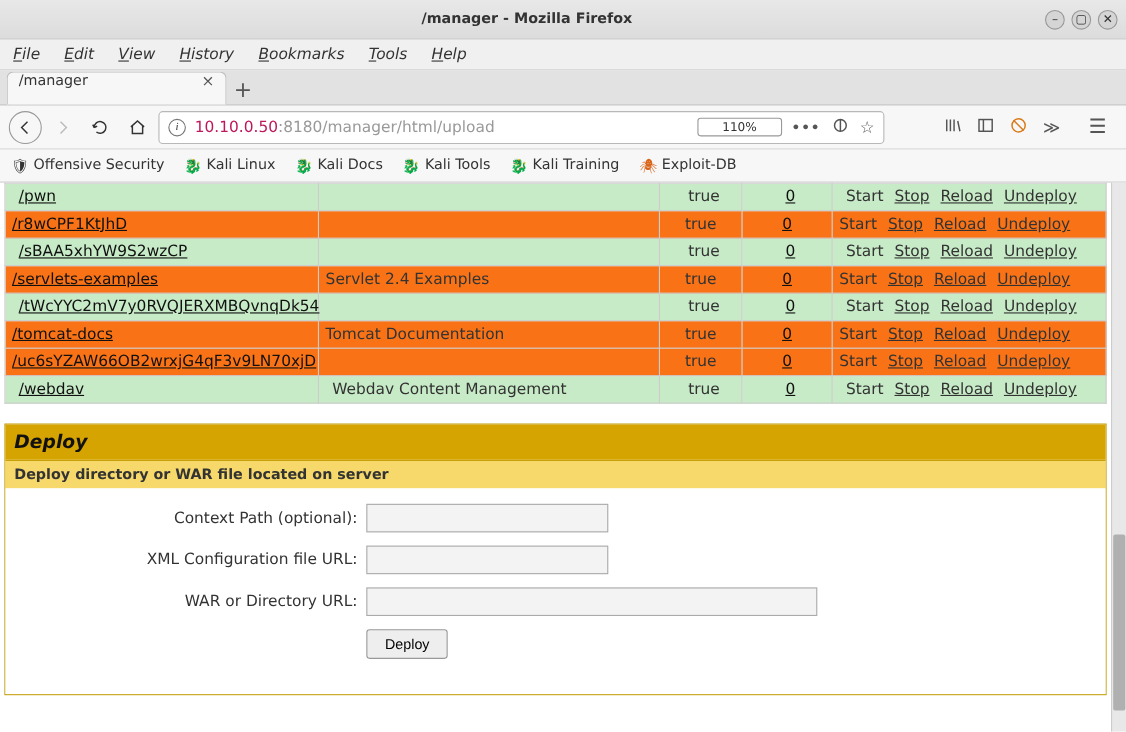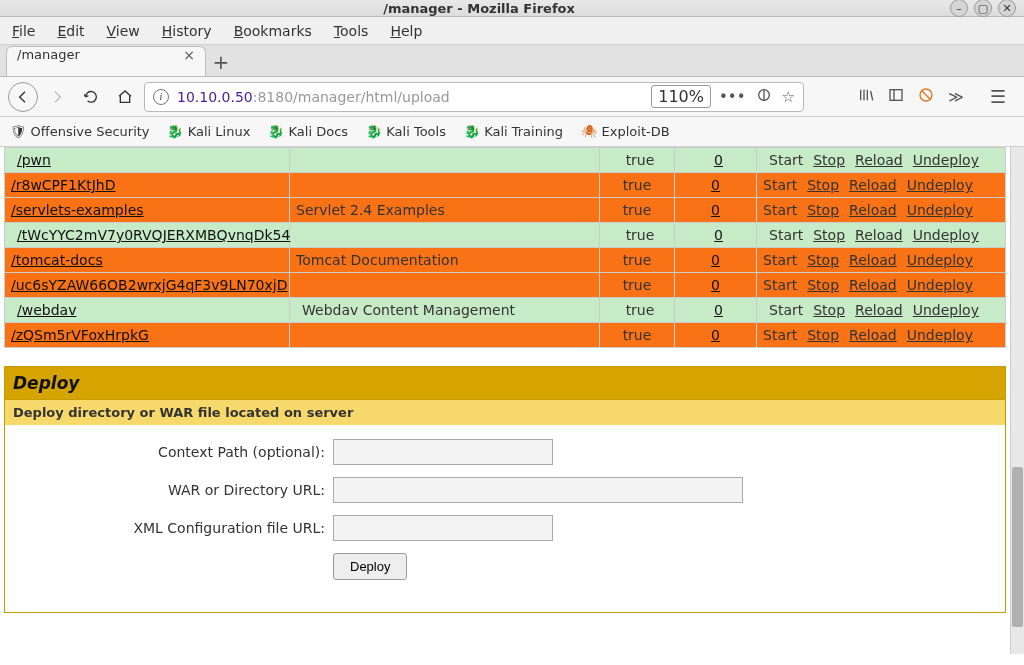--- a/index.html
+++ b/index.html
@@ -1,42 +1,42 @@
 <!DOCTYPE html>
 <html><head>
 <meta charset="utf-8">
 <style>
   * { box-sizing: border-box; margin: 0; padding: 0; }
   body { font-family: "DejaVu Sans", Arial, sans-serif; font-size: 13px; background: #fff; width: 1024px; height: 665px; overflow: hidden; color: #333; }
   
-  .titlebar { height: 17px; background: linear-gradient(#e8e8e8,#dcdcdc); display: flex; align-items: center; padding: 0 8px; border-bottom: 1px solid #b8b8b8; }
+  .titlebar { height: 36px; background: linear-gradient(#e8e8e8,#dcdcdc); display: flex; align-items: center; padding: 0 8px; border-bottom: 1px solid #b8b8b8; }
   .titlebar .title { flex: 1; text-align: center; font-weight: bold; color: #333; font-size: 13px; }
   .titlebar .winbtns { display: flex; gap: 6px; }
   .winbtn { width: 18px; height: 18px; border-radius: 50%; background: #d5d5d5; border: 1px solid #999; display: flex; align-items: center; justify-content: center; font-size: 11px; cursor: pointer; }
   
   .menubar { height: 28px; background: #f0f0f0; display: flex; align-items: center; padding: 0 12px; gap: 22px; border-bottom: 1px solid #d0d0d0; font-size: 14px; }
-  .menubar span { cursor: pointer; }
+  .menubar span { cursor: pointer; font-style: italic; }
   .menubar span::first-letter { text-decoration: underline; }
   
   .tabstrip { height: 32px; background: #e2e2e2; display: flex; align-items: flex-end; border-bottom: 1px solid #bcbcbc; }
   .tab { height: 30px; width: 200px; background: #f7f7f7; border: 1px solid #bcbcbc; border-bottom: none; border-radius: 6px 6px 0 0; display: flex; padding: 0 10px; gap: 6px; margin-left: 6px; font-size: 13px; }
   .tab .label { flex: 1; white-space: nowrap; overflow: hidden; text-overflow: ellipsis; }
   .tab .close { font-size: 14px; color: #555; cursor: pointer; }
   .newtab { width: 30px; height: 28px; display:flex;align-items:center;justify-content:center;font-size:20px;color:#555;cursor:pointer; }
   
   .urlbar-row { height: 40px; background: #f7f7f7; display: flex; align-items: center; padding: 0 8px; gap: 4px; border-bottom: 1px solid #d0d0d0; }
   .nav-btn { width: 30px; height: 30px; display: flex; align-items: center; justify-content: center; border-radius: 4px; cursor: pointer; color:#333;}
   .nav-btn.circle { border: 1px solid #999; border-radius: 50%; }
   .nav-btn.dis { color: #aaa; }
   .url-input { flex: 1; height: 30px; border: 1px solid #b8b8b8; border-radius: 4px; display: flex; align-items: center; padding: 0 8px; gap: 8px; background: #fff; max-width: 660px;}
   .url-input .info-icon { width:16px;height:16px;border:1px solid #777;border-radius:50%;display:flex;align-items:center;justify-content:center;font-size:10px;font-style:italic;font-family:serif;}
   .url-input .addr { flex:1; color:#666; font-size:14px; }
   .url-input .addr .pale { color:#999; }
-  .url-input .addr .host { color:#4c1d95; }
-  .zoom-badge { border:1px solid #999; border-radius:3px; padding:1px 6px; font-size:16px; }
+  .url-input .addr .host { color:#be185d; }
+  .zoom-badge { border:1px solid #999; border-radius:3px; padding:1px 22px; font-size:11px; }
   .url-actions { display:flex; gap:10px; align-items:center; color:#555; font-size:15px;}
   .toolbar-right { display:flex; gap:14px; align-items:center; margin-left:auto; color:#555; font-size:15px; padding-right:6px;}
   .hamburger { font-size:18px; cursor:pointer; margin-left:8px; padding:4px;}
   
   .bookmarks-bar { height: 30px; background: #f7f7f7; display: flex; align-items: center; padding: 0 10px; gap: 18px; border-bottom: 1px solid #d0d0d0; font-size:13px;}
   .bm { display:flex; align-items:center; gap:4px; cursor:pointer;}
   .bm .ico { font-size:13px; }
   .kali-ico { color:#333; }
   
   .content-wrap { display:flex; height: calc(665px - 28px - 28px - 32px - 40px - 30px); }
@@ -221,20 +221,34 @@
             <td class="col-sess"><span class="sess-link">0</span></td>
             <td class="col-cmds">
               <div class="cmd-group">
                 <span class="plain">Start</span>
                 <span class="link">Stop</span>
                 <span class="link">Reload</span>
                 <span class="link">Undeploy</span>
               </div>
             </td>
           </tr>
+          <tr class="green">
+            <td class="col-path"><span class="path-link">/sBAA5xhYW9S2wzCP</span></td>
+            <td class="col-desc"></td>
+            <td class="col-run">true</td>
+            <td class="col-sess"><span class="sess-link">0</span></td>
+            <td class="col-cmds">
+              <div class="cmd-group">
+                <span class="plain">Start</span>
+                <span class="link">Stop</span>
+                <span class="link">Reload</span>
+                <span class="link">Undeploy</span>
+              </div>
+            </td>
+          </tr>
           <tr class="white">
             <td class="col-path"><span class="path-link">/servlets-examples</span></td>
             <td class="col-desc">Servlet 2.4 Examples</td>
             <td class="col-run">true</td>
             <td class="col-sess"><span class="sess-link">0</span></td>
             <td class="col-cmds">
               <div class="cmd-group">
                 <span class="plain">Start</span>
                 <span class="link">Stop</span>
                 <span class="link">Reload</span>
@@ -280,34 +294,20 @@
                 <span class="plain">Start</span>
                 <span class="link">Stop</span>
                 <span class="link">Reload</span>
                 <span class="link">Undeploy</span>
               </div>
             </td>
           </tr>
           <tr class="green">
             <td class="col-path"><span class="path-link">/webdav</span></td>
             <td class="col-desc">Webdav Content Management</td>
-            <td class="col-run">true</td>
-            <td class="col-sess"><span class="sess-link">0</span></td>
-            <td class="col-cmds">
-              <div class="cmd-group">
-                <span class="plain">Start</span>
-                <span class="link">Stop</span>
-                <span class="link">Reload</span>
-                <span class="link">Undeploy</span>
-              </div>
-            </td>
-          </tr>
-          <tr class="white">
-            <td class="col-path"><span class="path-link">/zQSm5rVFoxHrpkG</span></td>
-            <td class="col-desc"></td>
             <td class="col-run">true</td>
             <td class="col-sess"><span class="sess-link">0</span></td>
             <td class="col-cmds">
               <div class="cmd-group">
                 <span class="plain">Start</span>
                 <span class="link">Stop</span>
                 <span class="link">Reload</span>
                 <span class="link">Undeploy</span>
               </div>
             </td>
@@ -317,26 +317,26 @@
 
     <div class="deploy-box">
       <div class="deploy-title">Deploy</div>
       <div class="deploy-sub">Deploy directory or WAR file located on server</div>
       <div class="deploy-form">
         <div class="form-row">
           <label>Context Path (optional):</label>
           <input class="txt" style="width: 220px;">
         </div>
         <div class="form-row">
+          <label>XML Configuration file URL:</label>
+          <input class="txt" style="width: 220px;">
+        </div>
+        <div class="form-row">
           <label>WAR or Directory URL:</label>
           <input class="txt" style="width: 410px;">
-        </div>
-        <div class="form-row">
-          <label>XML Configuration file URL:</label>
-          <input class="txt" style="width: 220px;">
         </div>
         <div class="form-row btnrow">
           <button class="deploy-btn">Deploy</button>
         </div>
       </div>
     </div>
 
   </div>
   <div class="vscroll">
     <div class="thumb"></div>

